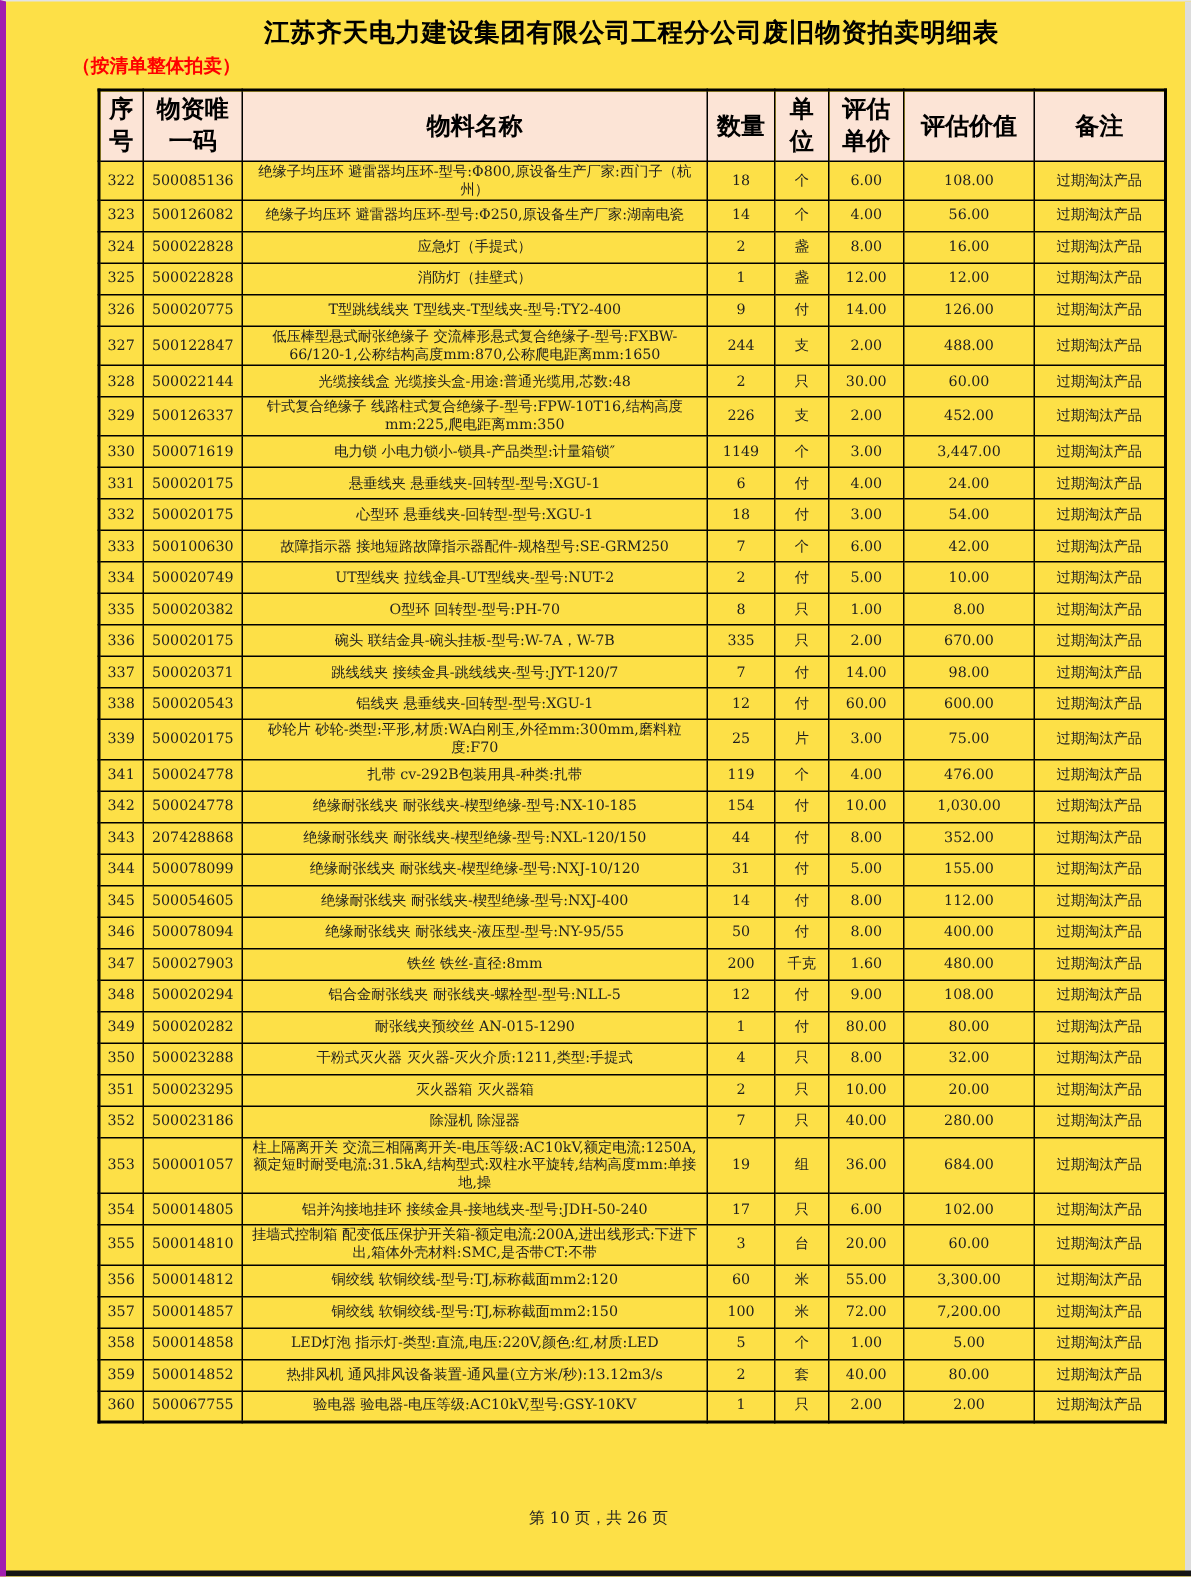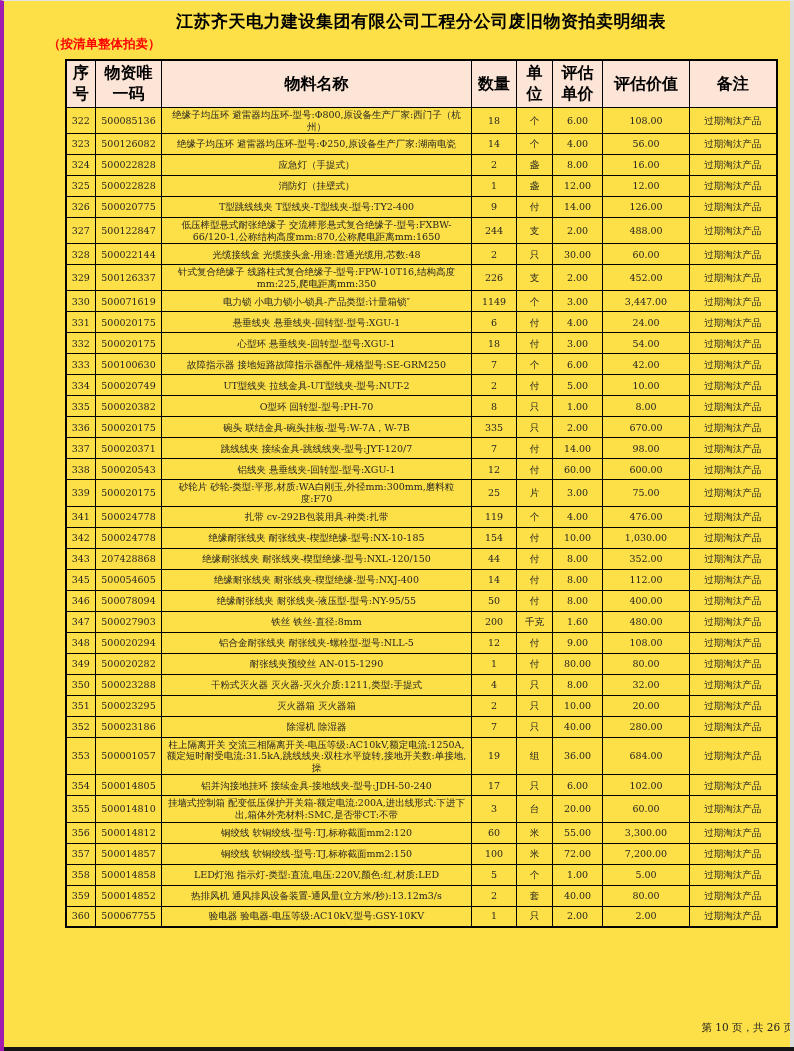--- a/index.html
+++ b/index.html
@@ -77,23 +77,23 @@
     line-height:1.22;
     height:21px;
     padding:1px 3px;
     color:var(--text-color);
   }
   col.c0{width:30px;} col.c1{width:66px;} col.c2{width:310px;}
   col.c3{width:45px;} col.c4{width:36px;} col.c5{width:50px;}
   col.c6{width:87px;} col.c7{width:87px;}
   .footer{
     position:absolute;
-    left:0;bottom:16px;
+    left:0;bottom:32px;
     width:100%;
-    text-align:right;
+    text-align:center;
     font-size:10.5px;
     color:#222;
   }
 </style>
 </head>
 <body>
 
 <div class="page">
 
   <h1 class="title">江苏齐天电力建设集团有限公司工程分公司废旧物资拍卖明细表</h1>
@@ -328,20 +328,30 @@
         <td>343</td>
         <td>207428868</td>
         <td>绝缘耐张线夹  耐张线夹-楔型绝缘-型号:NXL-120/150</td>
         <td>44</td>
         <td>付</td>
         <td>8.00</td>
         <td>352.00</td>
         <td>过期淘汰产品</td>
       </tr>
         <tr>
+        <td>344</td>
+        <td>500078099</td>
+        <td>绝缘耐张线夹  耐张线夹-楔型绝缘-型号:NXJ-10/120</td>
+        <td>31</td>
+        <td>付</td>
+        <td>5.00</td>
+        <td>155.00</td>
+        <td>过期淘汰产品</td>
+      </tr>
+        <tr>
         <td>345</td>
         <td>500054605</td>
         <td>绝缘耐张线夹  耐张线夹-楔型绝缘-型号:NXJ-400</td>
         <td>14</td>
         <td>付</td>
         <td>8.00</td>
         <td>112.00</td>
         <td>过期淘汰产品</td>
       </tr>
         <tr>
@@ -410,21 +420,21 @@
         <td>除湿机  除湿器</td>
         <td>7</td>
         <td>只</td>
         <td>40.00</td>
         <td>280.00</td>
         <td>过期淘汰产品</td>
       </tr>
         <tr>
         <td>353</td>
         <td>500001057</td>
-        <td>柱上隔离开关  交流三相隔离开关-电压等级:AC10kV,额定电流:1250A,额定短时耐受电流:31.5kA,跳线线夹:双柱水平旋转,接地开关数:单接地,操</td>
+        <td>柱上隔离开关  交流三相隔离开关-电压等级:AC10kV,额定电流:1250A,额定短时耐受电流:31.5kA,结构型式:双柱水平旋转,结构高度mm:单接地,操</td>
         <td>19</td>
         <td>组</td>
         <td>36.00</td>
         <td>684.00</td>
         <td>过期淘汰产品</td>
       </tr>
         <tr>
         <td>354</td>
         <td>500014805</td>
         <td>铝并沟接地挂环  接续金具-接地线夹-型号:JDH-50-240</td>

